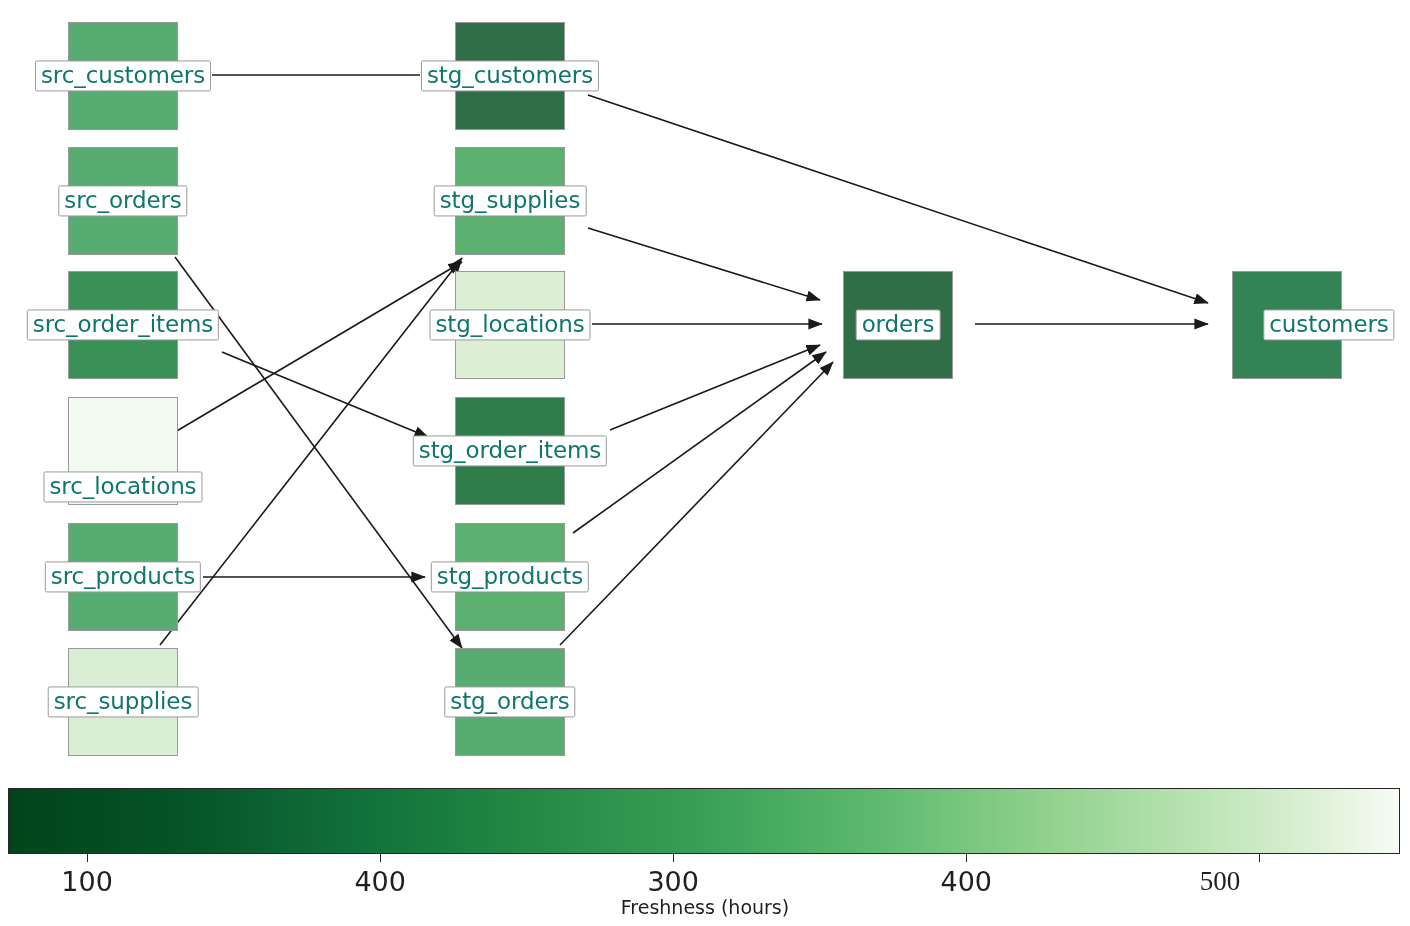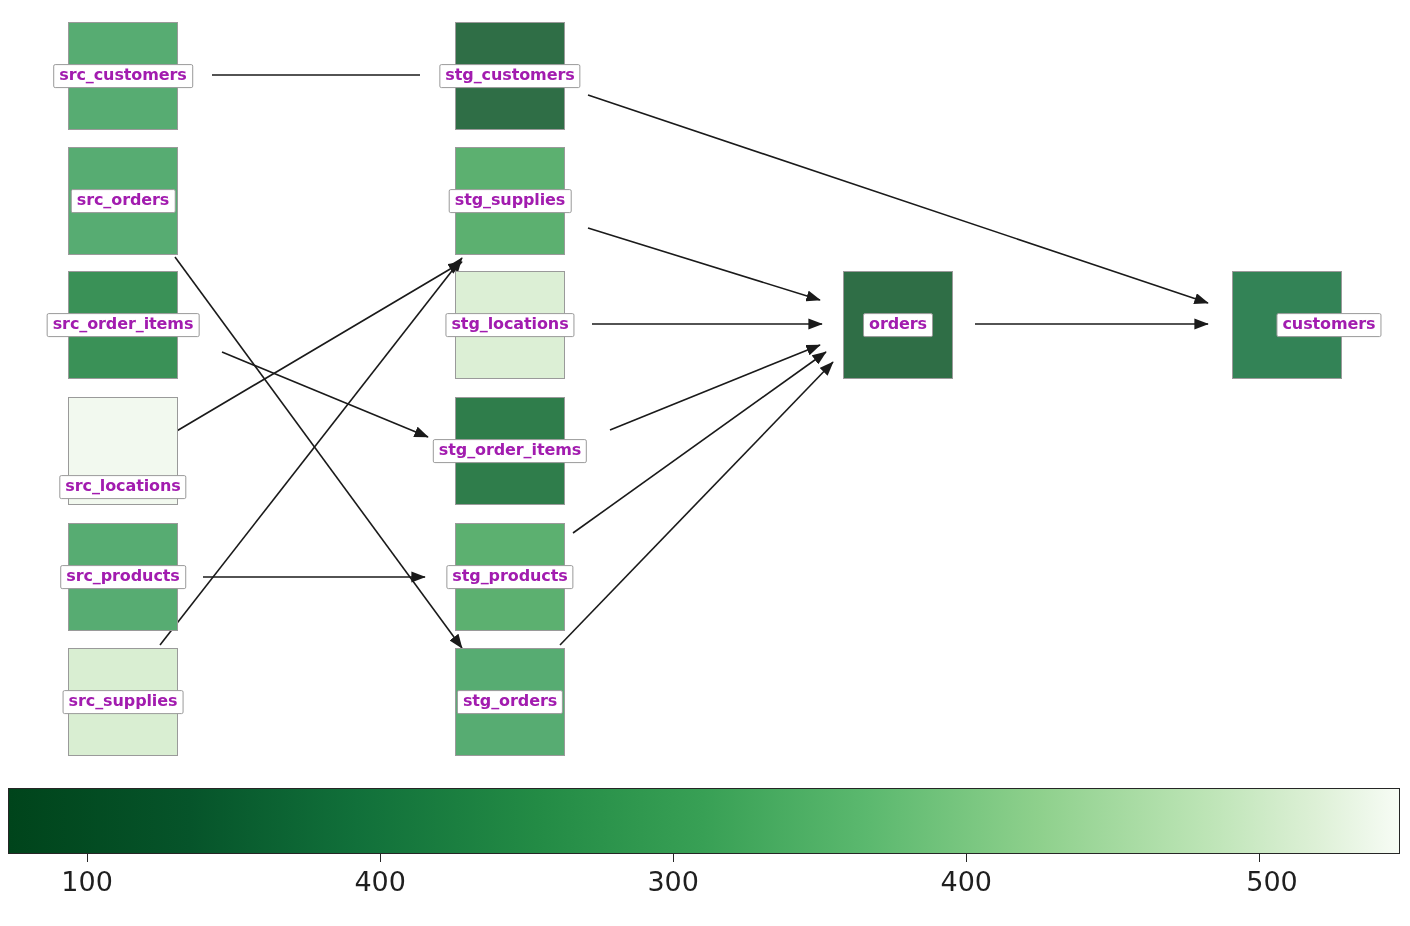--- a/index.html
+++ b/index.html
@@ -9,24 +9,24 @@
   #canvas{position:absolute;left:0;top:0;width:1410px;height:926px;}
 
   .node{position:absolute;box-sizing:border-box;border:1px solid #9a9a9a;}
 
   .node-label{position:absolute;
       transform:translate(-50%,-50%);
       background:#ffffff;
       border:1px solid #9a9a9a;
       border-radius:2px;
       padding:2px 5px 3px 5px;
-      font-weight:bold;
-      font-size:16px;
+      font-weight:normal;
+      font-size:23px;
       line-height:1.05;
-      color:#a21caf;
+      color:#0f766e;
       white-space:nowrap;
       letter-spacing:-0.1px;
   }
 
   svg.edges{position:absolute;left:0;top:0;width:1410px;height:926px;overflow:visible;}
 
   
   #colorbar-wrap{position:absolute;left:8px;top:788px;width:1392px;height:66px;}
   #colorbar{position:absolute;left:0;top:0;width:100%;height:100%;
       border:1.3px solid #262626;box-sizing:border-box;}
@@ -103,16 +103,17 @@
   <div id="tick-layer">
       <div class="cb-tick" style="left: 87.1242px;"></div>
       <div class="cb-ticklabel" style="left: 87.1242px;">100</div>
       <div class="cb-tick" style="left: 380.177px;"></div>
       <div class="cb-ticklabel" style="left: 380.177px;">400</div>
       <div class="cb-tick" style="left: 673.229px;"></div>
       <div class="cb-ticklabel" style="left: 673.229px;">300</div>
       <div class="cb-tick" style="left: 966.282px;"></div>
       <div class="cb-ticklabel" style="left: 966.282px;">400</div>
       <div class="cb-tick" style="left: 1259.33px;"></div>
-      <div class="cb-ticklabel" style="left: 1272px;">500</div>
+      <div class="cb-ticklabel" style="left: 1220px; font-family: Liberation Serif, serif;">500</div>
     </div>
+  <div id="cb-title">Freshness (hours)</div>
 
 </div>
 
 </body></html>

